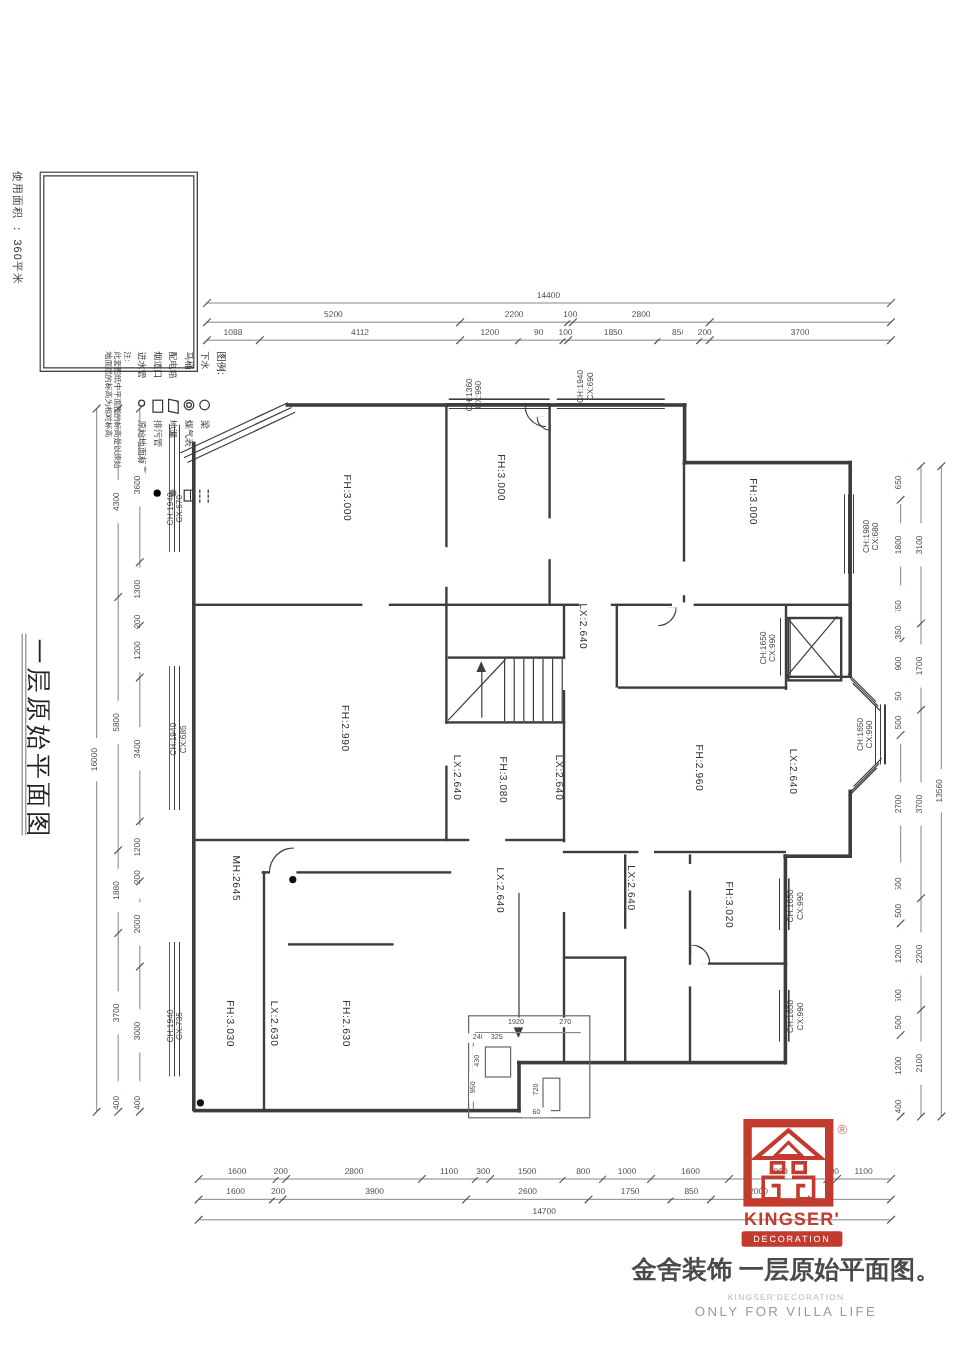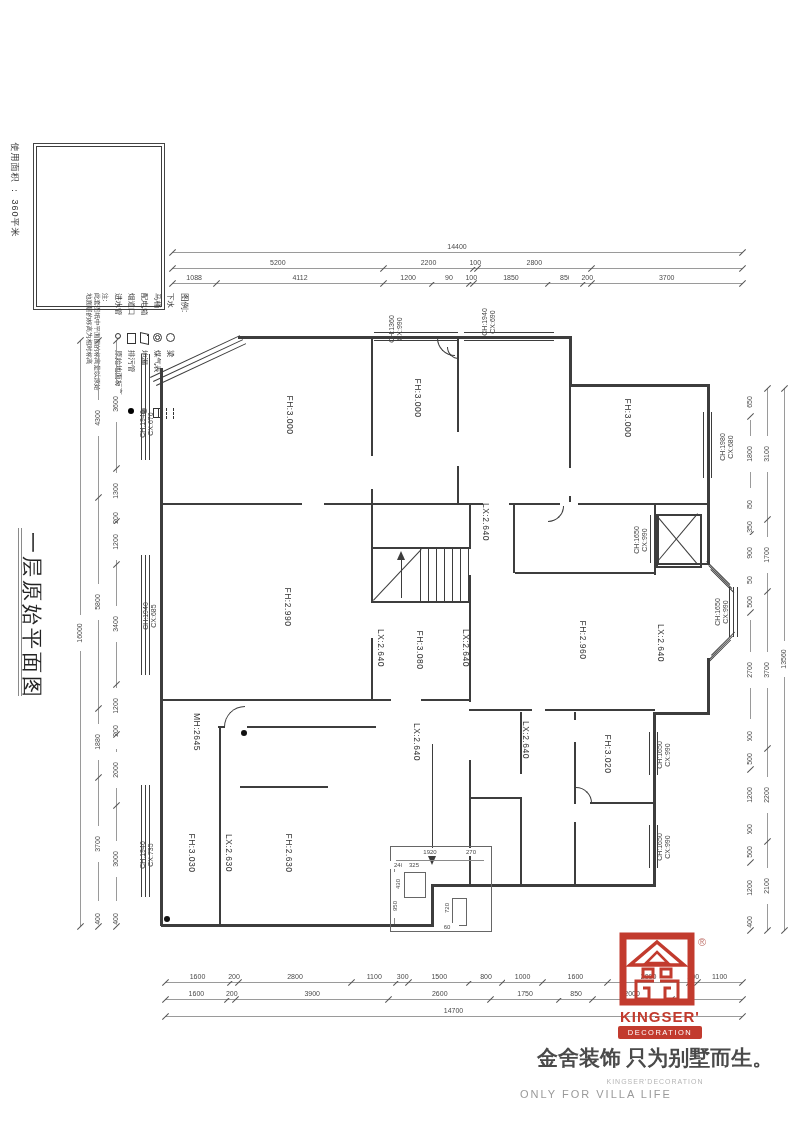--- a/index.html
+++ b/index.html
@@ -47,21 +47,21 @@
   
   #area-note{position:absolute;left:-46px;top:196px;width:120px;text-align:left;font-size:9px;letter-spacing:1px;color:#333;transform:rotate(90deg);}
   #plan-title{position:absolute;left:-52px;top:602px;width:168px;font-size:21px;letter-spacing:3px;color:#222;transform:rotate(90deg);text-align:center;white-space:nowrap;}
   
   #brand{position:absolute;left:520px;top:930px;width:270px;}
   #logo-reg{position:absolute;left:178px;top:6px;font-size:11px;color:#c2766f;}
   #kingser{position:absolute;left:98px;top:78px;width:84px;text-align:center;font-size:15px;font-weight:bold;letter-spacing:1px;color:#c23b2e;}
   #decor-bar{position:absolute;left:98px;top:96px;width:84px;height:13px;background:#c23b2e;border-radius:2px;color:#fff;font-size:7.5px;letter-spacing:1.5px;text-align:center;line-height:13px;}
   #tagline{position:absolute;left:0px;top:114px;width:270px;text-align:center;font-family:"Liberation Serif",serif;font-weight:bold;font-size:21px;color:#4a4a4a;white-space:nowrap;}
   #foot1{position:absolute;left:0px;top:148px;width:270px;text-align:center;font-size:7px;letter-spacing:1px;color:#b5b5b5;}
-  #foot2{position:absolute;left:0px;top:158px;width:270px;text-align:left;font-size:11px;letter-spacing:2px;color:#9a9a9a;}
+  #foot2{position:absolute;left:0px;top:158px;width:270px;text-align:center;font-size:11px;letter-spacing:2px;color:#9a9a9a;}
 </style>
 </head>
 <body>
 
 <div id="page">
 
   <div id="area-note">使用面积 ： 360平米</div>
   <div id="plan-title">一层原始平面图</div>
   <div class="thin" style="left:18px;top:528px;width:1px;height:168px;"></div>
   <div class="thin" style="left:21px;top:528px;width:1px;height:168px;"></div>
@@ -466,17 +466,17 @@
       <path d="M39 10 L66 33 H12 Z" fill="none" stroke="#c23b2e" stroke-width="3.5"></path>
       <path d="M39 20 L50 31 H28 Z" fill="none" stroke="#c23b2e" stroke-width="2.5"></path>
       <rect x="25" y="37" width="10" height="8" fill="none" stroke="#c23b2e" stroke-width="3"></rect>
       <rect x="43" y="37" width="10" height="8" fill="none" stroke="#c23b2e" stroke-width="3"></rect>
       <path d="M36 49 H18 V67 H31 V56 H25" fill="none" stroke="#c23b2e" stroke-width="3"></path>
       <path d="M42 49 H60 V67 H47 V56 H53" fill="none" stroke="#c23b2e" stroke-width="3"></path>
     </svg>
     <div id="logo-reg">®</div>
     <div id="kingser">KINGSER'</div>
     <div id="decor-bar">DECORATION</div>
-    <div id="tagline">金舍装饰 只为别墅而生。</div>
+    <div id="tagline">金舍装饰 一层原始平面图。</div>
     <div id="foot1">KINGSER'DECORATION</div>
     <div id="foot2">ONLY FOR VILLA LIFE</div>
   </div>
 </div>
 
 </body></html>

